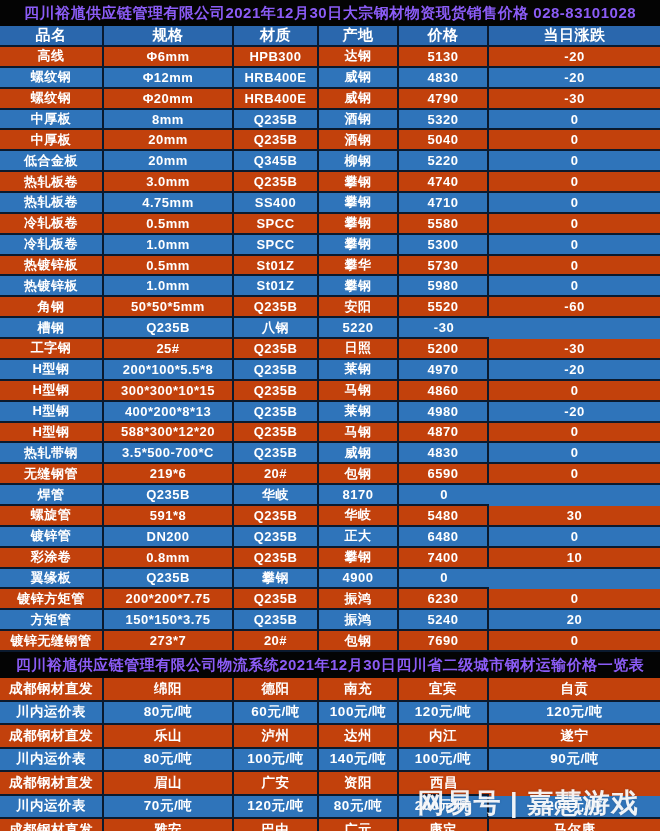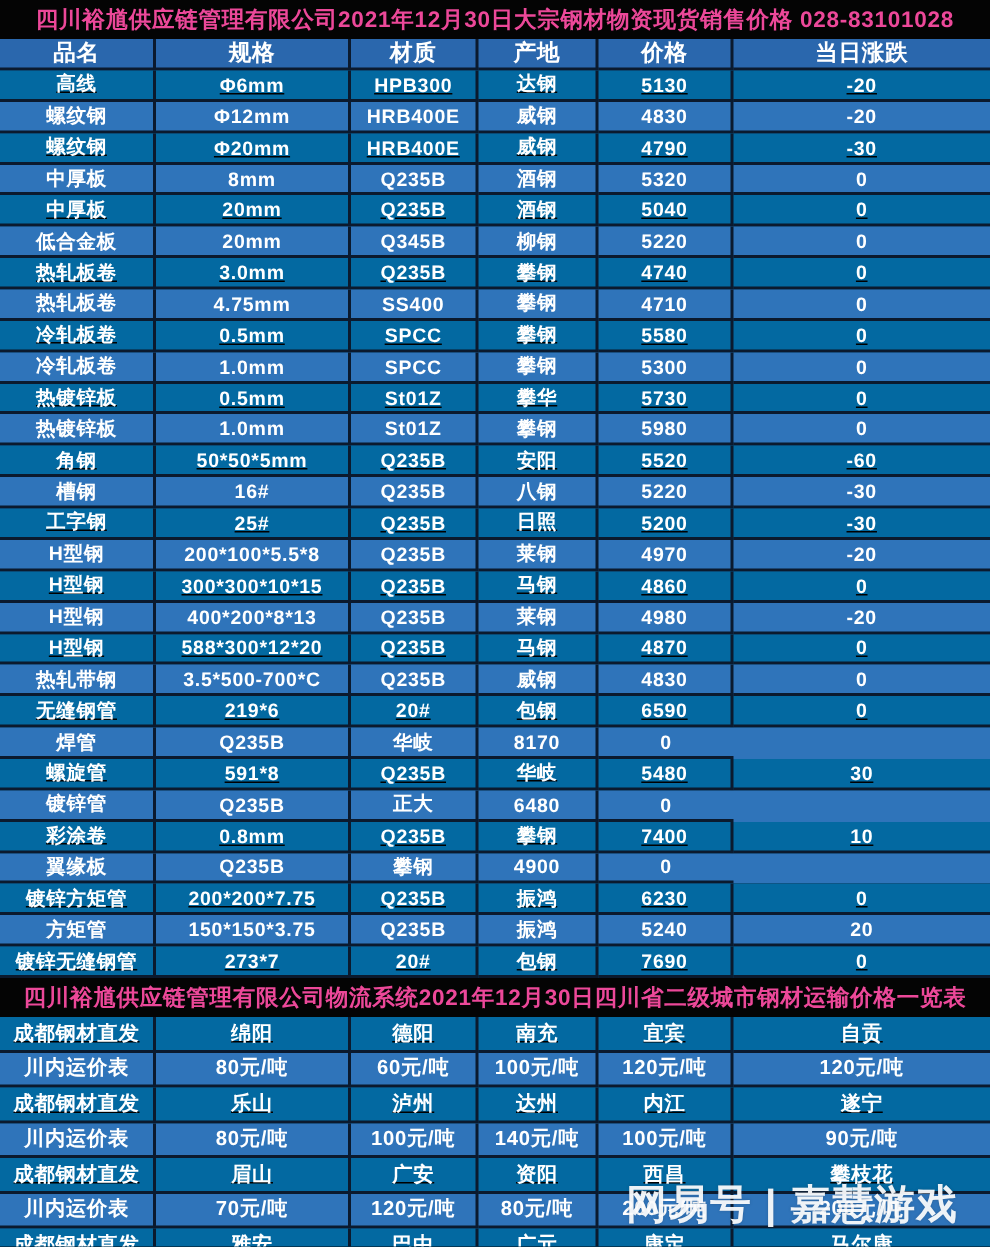--- a/index.html
+++ b/index.html
@@ -8,21 +8,21 @@
     font-family:"Liberation Sans","DejaVu Sans",sans-serif;
     background:#000;
     position:relative;
     overflow:hidden;
   }
   .page { position:absolute; inset:0; background:#05101c; }
 
   .title-bar {
     height:26px;
     background:#040404;
-    color:#ec4899;
+    color:#8b5cf6;
     display:flex;
     align-items:center;
     justify-content:center;
     font-weight:bold;
     font-size:15px;
     letter-spacing:0.5px;
     white-space:nowrap;
     overflow:hidden;
   }
 
@@ -45,21 +45,21 @@
     font-weight:bold;
     border-right:2px solid #0b1a2e;
     border-bottom:2px solid #0b1a2e;
     overflow:hidden;
     white-space:nowrap;
     letter-spacing:0.5px;
   }
   .cell:last-child { border-right:none; }
   .header-row { background:#2a67ad; }
   .header-row .cell { font-size:15px; }
-  .row-light { background:#0369a1;text-decoration:underline; }
+  .row-light { background:#c2410c; }
   .row-dark  { background:#2f74ba; }
 
   
   .transport-table {
     height:188px;
     display:grid;
     grid-template-rows:repeat(8, 1fr);
   }
   .transport-table .cell { font-size:13.5px; }
 
@@ -206,21 +206,20 @@
         <div class="cell">角钢</div>
         <div class="cell">50*50*5mm</div>
         <div class="cell">Q235B</div>
         <div class="cell">安阳</div>
         <div class="cell">5520</div>
         <div class="cell">-60</div>
       </div>
 
       <div class="t-row row-dark">
         <div class="cell">槽钢</div>
-        <div class="cell">16#</div>
         <div class="cell">Q235B</div>
         <div class="cell">八钢</div>
         <div class="cell">5220</div>
         <div class="cell">-30</div>
       </div>
 
       <div class="t-row row-light">
         <div class="cell">工字钢</div>
         <div class="cell">25#</div>
         <div class="cell">Q235B</div>
@@ -295,20 +294,21 @@
         <div class="cell">螺旋管</div>
         <div class="cell">591*8</div>
         <div class="cell">Q235B</div>
         <div class="cell">华岐</div>
         <div class="cell">5480</div>
         <div class="cell">30</div>
       </div>
 
       <div class="t-row row-dark">
         <div class="cell">镀锌管</div>
+        <div class="cell">DN200</div>
         <div class="cell">Q235B</div>
         <div class="cell">正大</div>
         <div class="cell">6480</div>
         <div class="cell">0</div>
       </div>
 
       <div class="t-row row-light">
         <div class="cell">彩涂卷</div>
         <div class="cell">0.8mm</div>
         <div class="cell">Q235B</div>
@@ -392,21 +392,20 @@
         <div class="cell">100元/吨</div>
         <div class="cell">90元/吨</div>
       </div>
 
       <div class="t-row row-light">
         <div class="cell">成都钢材直发</div>
         <div class="cell">眉山</div>
         <div class="cell">广安</div>
         <div class="cell">资阳</div>
         <div class="cell">西昌</div>
-        <div class="cell">攀枝花</div>
       </div>
 
       <div class="t-row row-dark">
         <div class="cell">川内运价表</div>
         <div class="cell">70元/吨</div>
         <div class="cell">120元/吨</div>
         <div class="cell">80元/吨</div>
         <div class="cell">200元/吨</div>
         <div class="cell">200元/吨</div>
       </div>

